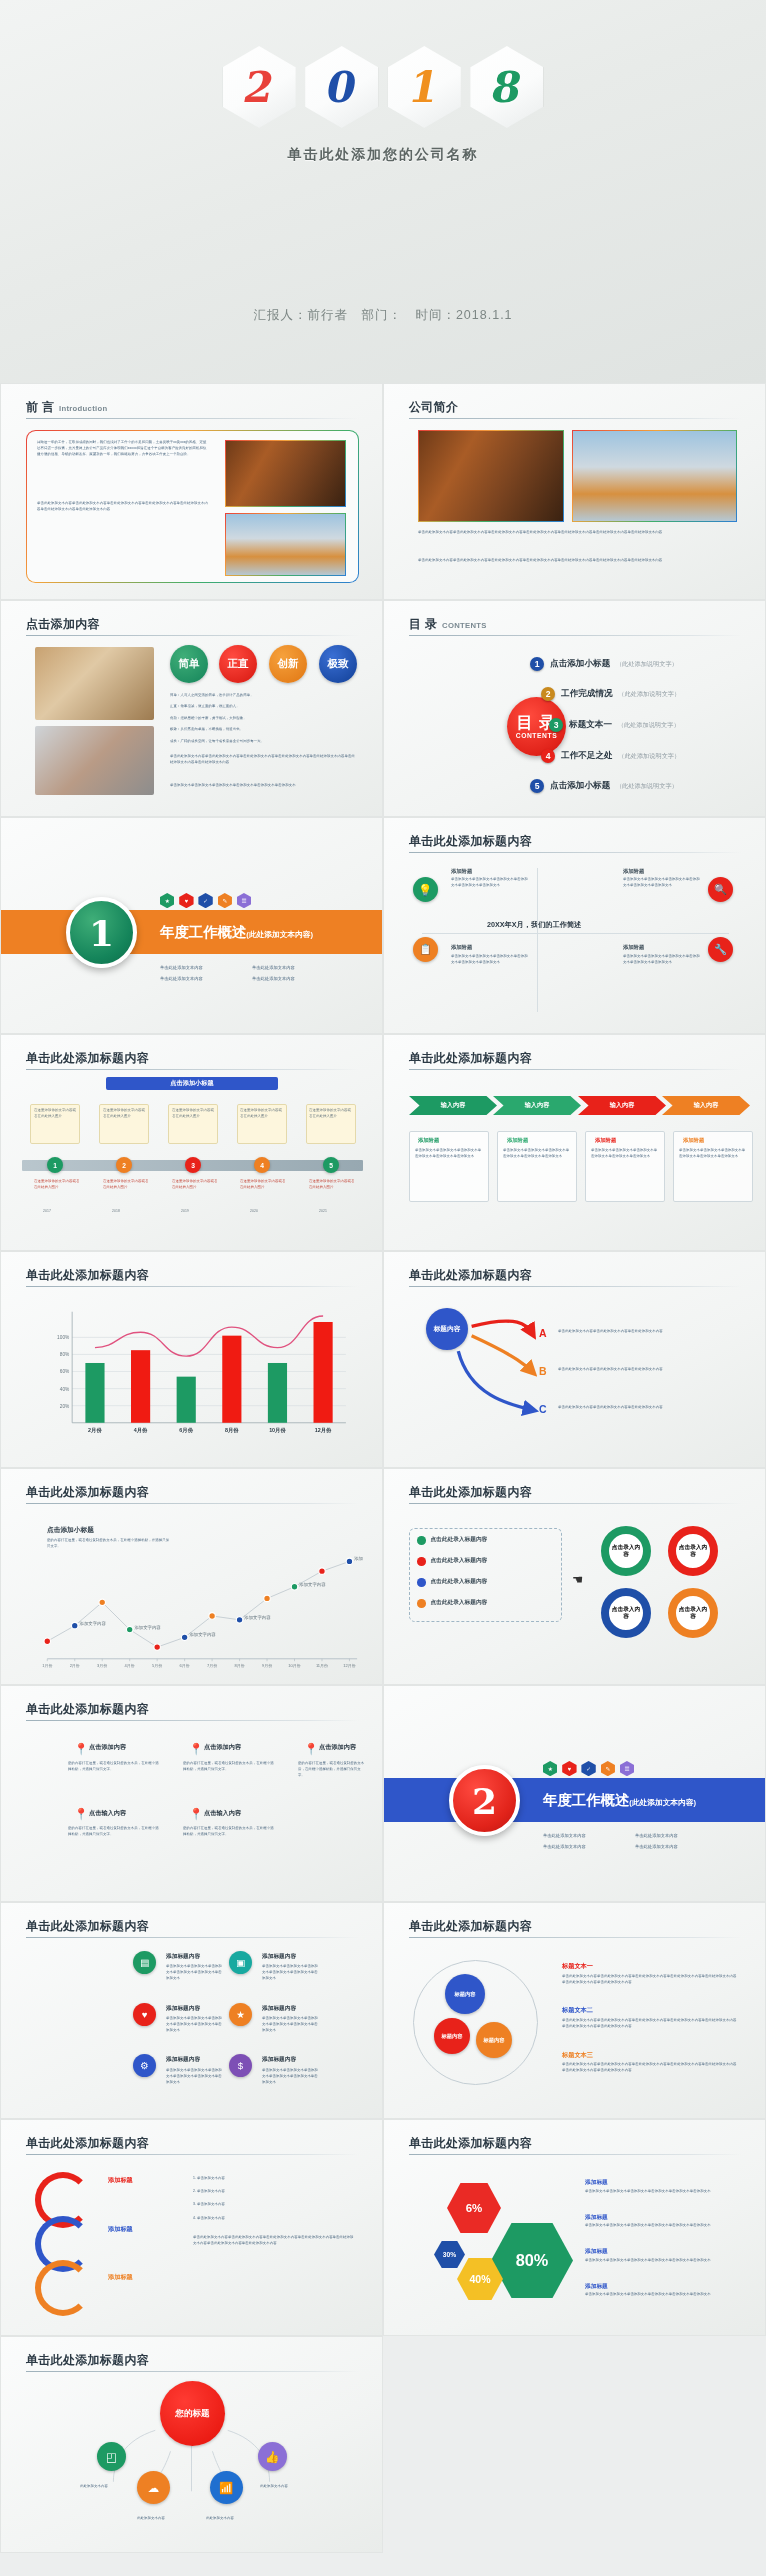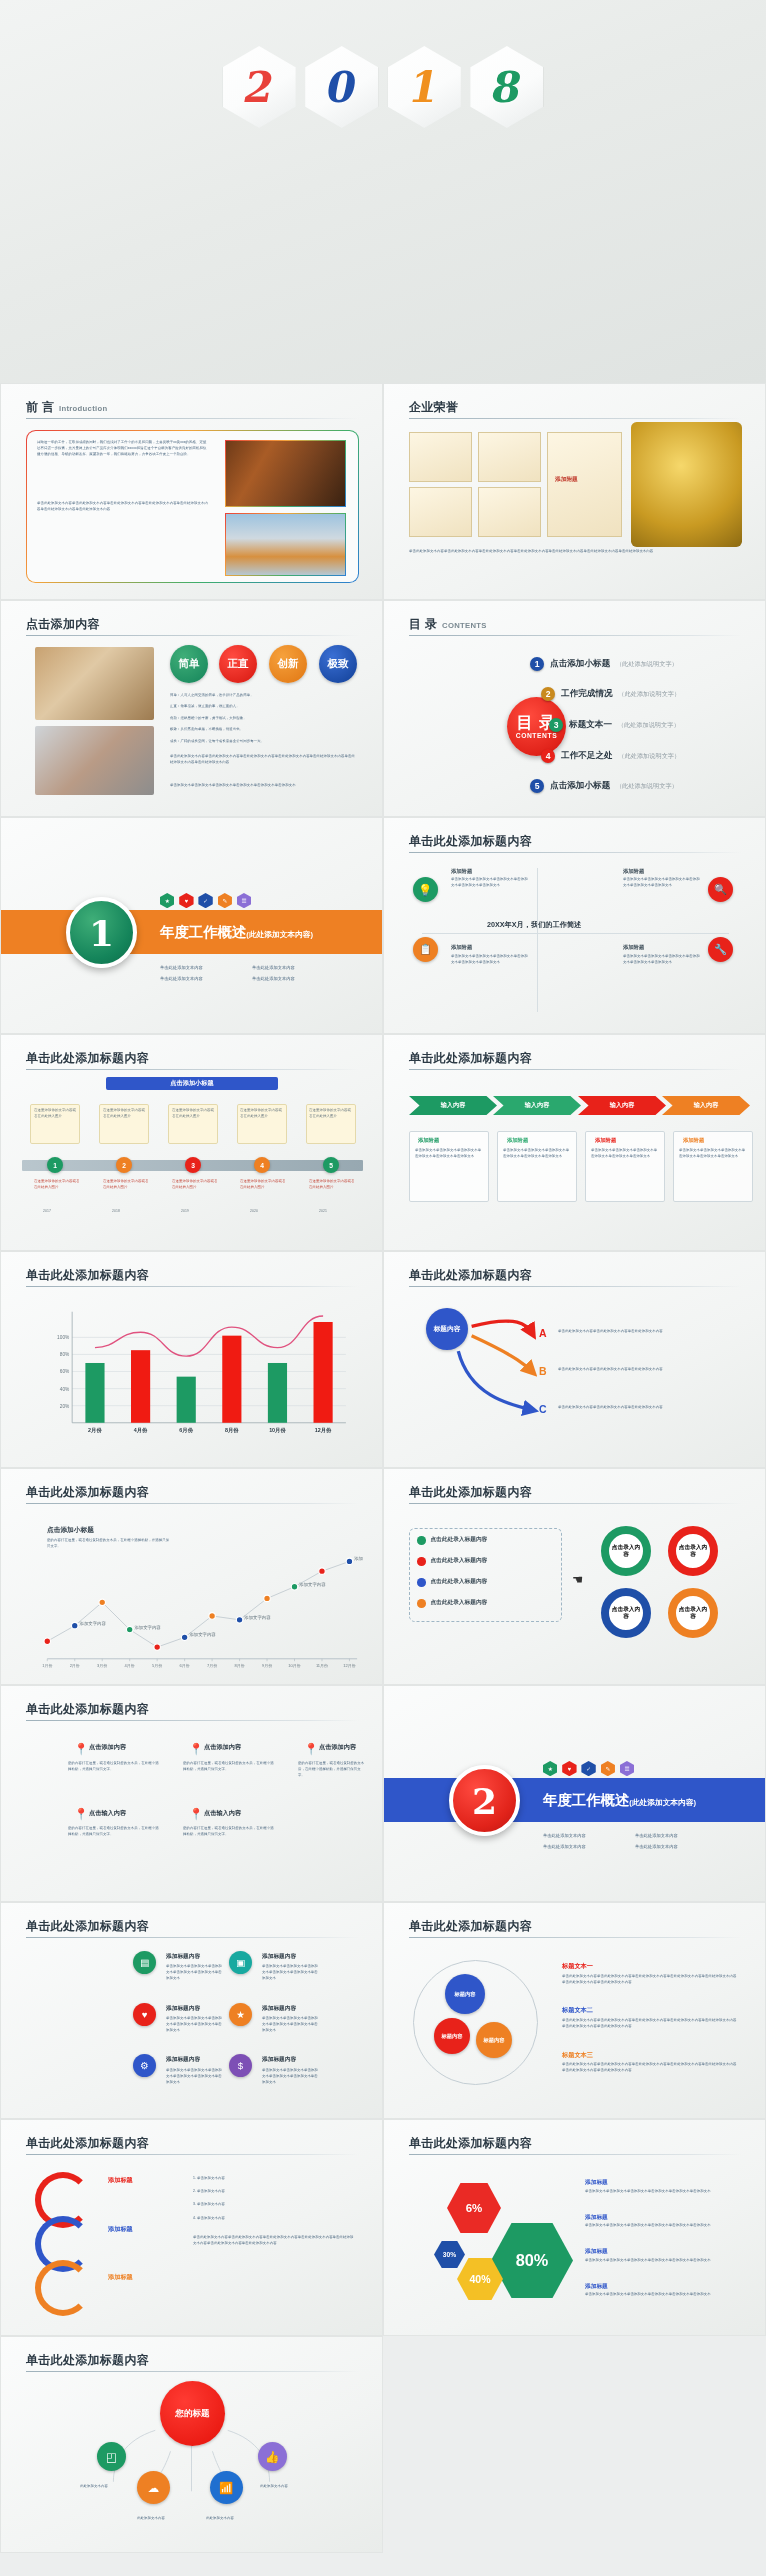--- a/index.html
+++ b/index.html
@@ -168,49 +168,47 @@
     <div class="hexcell">
       <div class="shape"></div>
       <div class="digit" style="color:#f0901f">1</div>
     </div>
     <div class="hexcell">
       <div class="shape"></div>
       <div class="digit" style="color:#1d9a63">8</div>
     </div>
   </div>
 
-
-
+  <div class="company-name">单击此处添加您的公司名称</div>
+
+
+  <div class="meta-line">汇报人：前行者　部门：　时间：2018.1.1</div>
 </div>
 
 <div class="grid">
 
   <div class="slide">
     <div class="sl-title"><span>前 言</span><span class="en">Introduction</span></div>
     <div class="sl-rule"></div>
     <div style="position:absolute;left:25px;top:46px;width:333px;height:153px;border:1.4px solid transparent;border-radius:9.6px;background:linear-gradient(#fafbfb,#fafbfb) padding-box,linear-gradient(135deg,#e8413a,#f3a33b,#3fae6b,#2d7fd3) border-box;"></div>
     <div class="ptext blue" style="left:36px;top:56px;width:172px;">回顾这一年的工作，在取得成绩的同时，我们也找到了工作中的不足和问题，主要反映于xx及xxx的风格、定型还有待进一步探索，尤其是网上的公司产品库充分体现我们xxxxx和潜在这个平台能为客户提供良好的商机和快捷方便的信息、导航的功能发挥。展望新的一年，我们将继续努力，力争各项工作更上一个新台阶。</div>
     <div class="ptext blue" style="left:36px;top:117px;width:172px;">单击此处添加文本内容单击此处添加文本内容单击此处添加文本内容单击此处添加文本内容单击此处添加文本内容单击此处添加文本内容单击此处添加文本内容</div>
     <div class="photo ph-office" style="left:224px;top:56px;width:121px;height:67px;"></div>
     <div class="photo ph-city" style="left:224px;top:129px;width:121px;height:63px;"></div>
   </div>
 
-
-  <div class="slide">
-    <div class="sl-title">企业荣誉</div>
-    <div class="sl-rule"></div>
-    <div class="photo ph-cert" style="left:25px;top:48px;width:63px;height:50px;"></div>
-    <div class="photo ph-cert" style="left:94px;top:48px;width:63px;height:50px;"></div>
-    <div class="photo ph-cert" style="left:25px;top:103px;width:63px;height:50px;"></div>
-    <div class="photo ph-cert" style="left:94px;top:103px;width:63px;height:50px;"></div>
-    <div class="photo ph-cert" style="left:163px;top:48px;width:75px;height:105px;"></div>
-    <div style="position:absolute;left:171px;top:92px;font-size:5.7px;color:#c0392b;font-weight:700;">添加附题</div>
-    <div class="photo ph-trophy" style="left:247px;top:38px;width:111px;height:125px;border:none;border-radius:5.7px;"></div>
-    <div class="ptext blue" style="left:25px;top:165px;width:333px;">单击此处添加文本内容单击此处添加文本内容单击此处添加文本内容单击此处添加文本内容单击此处添加文本内容单击此处添加文本内容单击此处添加文本内容</div>
-  </div>
+  <div class="slide">
+    <div class="sl-title">公司简介</div>
+    <div class="sl-rule"></div>
+    <div class="photo ph-office" style="left:34px;top:46px;width:146px;height:92px;"></div>
+    <div class="photo ph-city" style="left:188px;top:46px;width:165px;height:92px;"></div>
+    <div class="ptext blue" style="left:34px;top:146px;width:320px;">单击此处添加文本内容单击此处添加文本内容单击此处添加文本内容单击此处添加文本内容单击此处添加文本内容单击此处添加文本内容单击此处添加文本内容</div>
+    <div class="ptext blue" style="left:34px;top:174px;width:320px;">单击此处添加文本内容单击此处添加文本内容单击此处添加文本内容单击此处添加文本内容单击此处添加文本内容单击此处添加文本内容单击此处添加文本内容</div>
+  </div>
+
 
   <div class="slide">
     <div class="sl-title">点击添加内容</div>
     <div class="sl-rule"></div>
     <div class="photo ph-team" style="left:34px;top:46px;width:119px;height:73px;border:none;border-radius:1.9px;"></div>
     <div class="photo ph-hands" style="left:34px;top:125px;width:119px;height:69px;border:none;border-radius:1.9px;"></div>
 
     <div class="circ" style="left:169px;top:44px;width:38px;height:38px;background:radial-gradient(circle at 36% 30%,#3fae78,#14845a);font-size:10.5px;">简单</div>
     <div class="circ" style="left:218px;top:44px;width:38px;height:38px;background:radial-gradient(circle at 36% 30%,#ff4a40,#d6170f);font-size:10.5px;">正直</div>
     <div class="circ" style="left:268px;top:44px;width:38px;height:38px;background:radial-gradient(circle at 36% 30%,#f6a13c,#e07612);font-size:10.5px;">创新</div>

